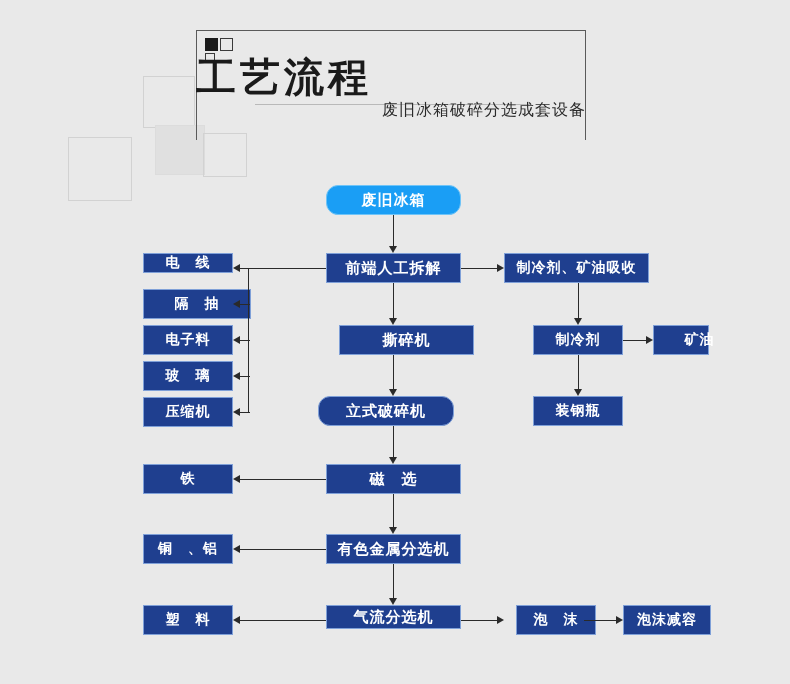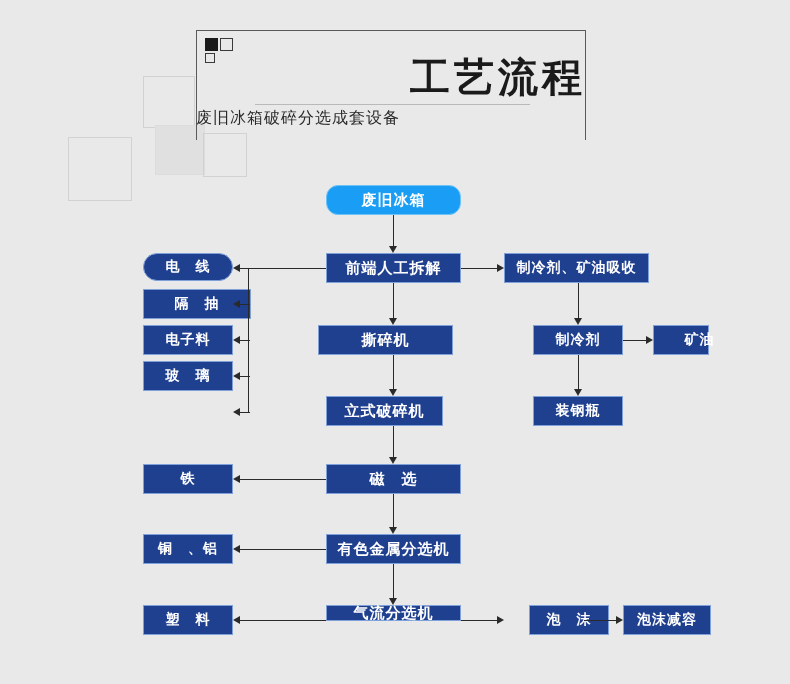--- a/index.html
+++ b/index.html
@@ -61,33 +61,33 @@
     top: 53px;
     width: 8px;
     height: 8px;
     border: 1px solid #3a3a3a;
   }
   .title-main {
     position: absolute;
     left: 196px;
     top: 50px;
     width: 390px;
-    text-align: right;
+    text-align: left;
     font-size: 40px;
     font-weight: bold;
     color: #1a1a1a;
     letter-spacing: 4px;
     font-family: "Liberation Serif", serif;
   }
   .title-sub {
     position: absolute;
     left: 196px;
-    top: 108px;
+    top: 100px;
     width: 390px;
-    text-align: left;
+    text-align: right;
     font-size: 16px;
     color: #2a2a2a;
     letter-spacing: 1px;
     font-family: "Liberation Serif", serif;
   }
   .title-rule {
     position: absolute;
     left: 255px;
     top: 104px;
     width: 275px;
@@ -161,48 +161,49 @@
   <div class="header-frame"></div>
   <div class="corner-dark"></div>
   <div class="corner-outline"></div>
   <div class="corner-outline2"></div>
   <div class="title-main">工艺流程</div>
   <div class="title-rule"></div>
   <div class="title-sub">废旧冰箱破碎分选成套设备</div>
 
   <div class="box cyan" style="left:326px; top:185px; width:135px; height:30px;border-radius:12px;">废旧冰箱</div>
   <div class="box navy" style="left:326px; top:253px; width:135px; height:30px;">前端人工拆解</div>
-  <div class="box navy" style="left:318px; top:325px; width:135px; height:30px;">撕碎机</div>
-  <div class="box navy" style="left:326px; top:396px; width:117px; height:30px;">立式破碎机</div>
+  <div class="box navy" style="left:339px; top:325px; width:135px; height:30px;">撕碎机</div>
+  <div class="box navy" style="left:318px; top:396px; width:136px; height:30px;border-radius:12px;">立式破碎机</div>
   <div class="box navy" style="left:326px; top:534px; width:135px; height:30px;">有色金属分选机</div>
   <div class="box navy" style="left:326px; top:464px; width:135px; height:30px;">磁　选</div>
-  <div class="box navy" style="left:326px; top:605px; width:135px; height:16px;">气流分选机</div>
+  <div class="box navy" style="left:326px; top:605px; width:135px; height:24px;">气流分选机</div>
 
   <div class="ln v" style="left:393px; top:215px; height:31px;"></div>
   <div class="arrow down" style="left:388.5px; top:246px;"></div>
 
   <div class="ln v" style="left:393px; top:283px; height:35px;"></div>
   <div class="arrow down" style="left:388.5px; top:318px;"></div>
 
   <div class="ln v" style="left:393px; top:355px; height:34px;"></div>
   <div class="arrow down" style="left:388.5px; top:389px;"></div>
 
   <div class="ln v" style="left:393px; top:426px; height:31px;"></div>
   <div class="arrow down" style="left:388.5px; top:457px;"></div>
 
   <div class="ln v" style="left:393px; top:494px; height:33px;"></div>
   <div class="arrow down" style="left:388.5px; top:527px;"></div>
 
   <div class="ln v" style="left:393px; top:564px; height:34px;"></div>
   <div class="arrow down" style="left:388.5px; top:598px;"></div>
 
-  <div class="box navy small" style="left:143px; top:253px; width:90px; height:28px;border-radius:14px;">电　线</div>
+  <div class="box navy small" style="left:143px; top:253px; width:90px; height:20px;">电　线</div>
   <div class="box navy small" style="left:143px; top:289px; width:108px; height:30px;">隔　抽</div>
   <div class="box navy small" style="left:143px; top:325px; width:90px; height:30px;">电子料</div>
   <div class="box navy small" style="left:143px; top:361px; width:90px; height:30px;">玻　璃</div>
+  <div class="box navy small" style="left:143px; top:397px; width:90px; height:30px;">压缩机</div>
 
   <div class="ln h" style="left:248px; top:268px; width:78px;"></div>
   <div class="ln v" style="left:248px; top:268px; height:144px;"></div>
 
   <div class="ln h" style="left:240px; top:268px; width:10px;"></div>
   <div class="arrow left" style="left:233px; top:263.5px;"></div>
 
   <div class="ln h" style="left:240px; top:304px; width:10px;"></div>
   <div class="arrow left" style="left:233px; top:299.5px;"></div>
 
@@ -236,21 +237,21 @@
   <div class="arrow down" style="left:573.5px; top:318px;"></div>
 
   <div class="box navy small" style="left:653px; top:325px; width:56px; height:30px;padding-left:37px;">矿油</div>
   <div class="ln h" style="left:623px; top:340px; width:23px;"></div>
   <div class="arrow right" style="left:646px; top:335.5px;"></div>
 
   <div class="box navy small" style="left:533px; top:396px; width:90px; height:30px;">装钢瓶</div>
   <div class="ln v" style="left:578px; top:355px; height:34px;"></div>
   <div class="arrow down" style="left:573.5px; top:389px;"></div>
 
-  <div class="box navy small" style="left:529px; top:605px; width:80px; height:30px;">泡　沫</div>
+  <div class="box navy small" style="left:516px; top:605px; width:80px; height:30px;">泡　沫</div>
   <div class="ln h" style="left:461px; top:620px; width:36px;"></div>
   <div class="arrow right" style="left:497px; top:615.5px;"></div>
 
   <div class="box navy small" style="left:623px; top:605px; width:88px; height:30px;">泡沫减容</div>
   <div class="ln h" style="left:584px; top:620px; width:32px;"></div>
   <div class="arrow right" style="left:616px; top:615.5px;"></div>
 
 </div>
 
 </body></html>

